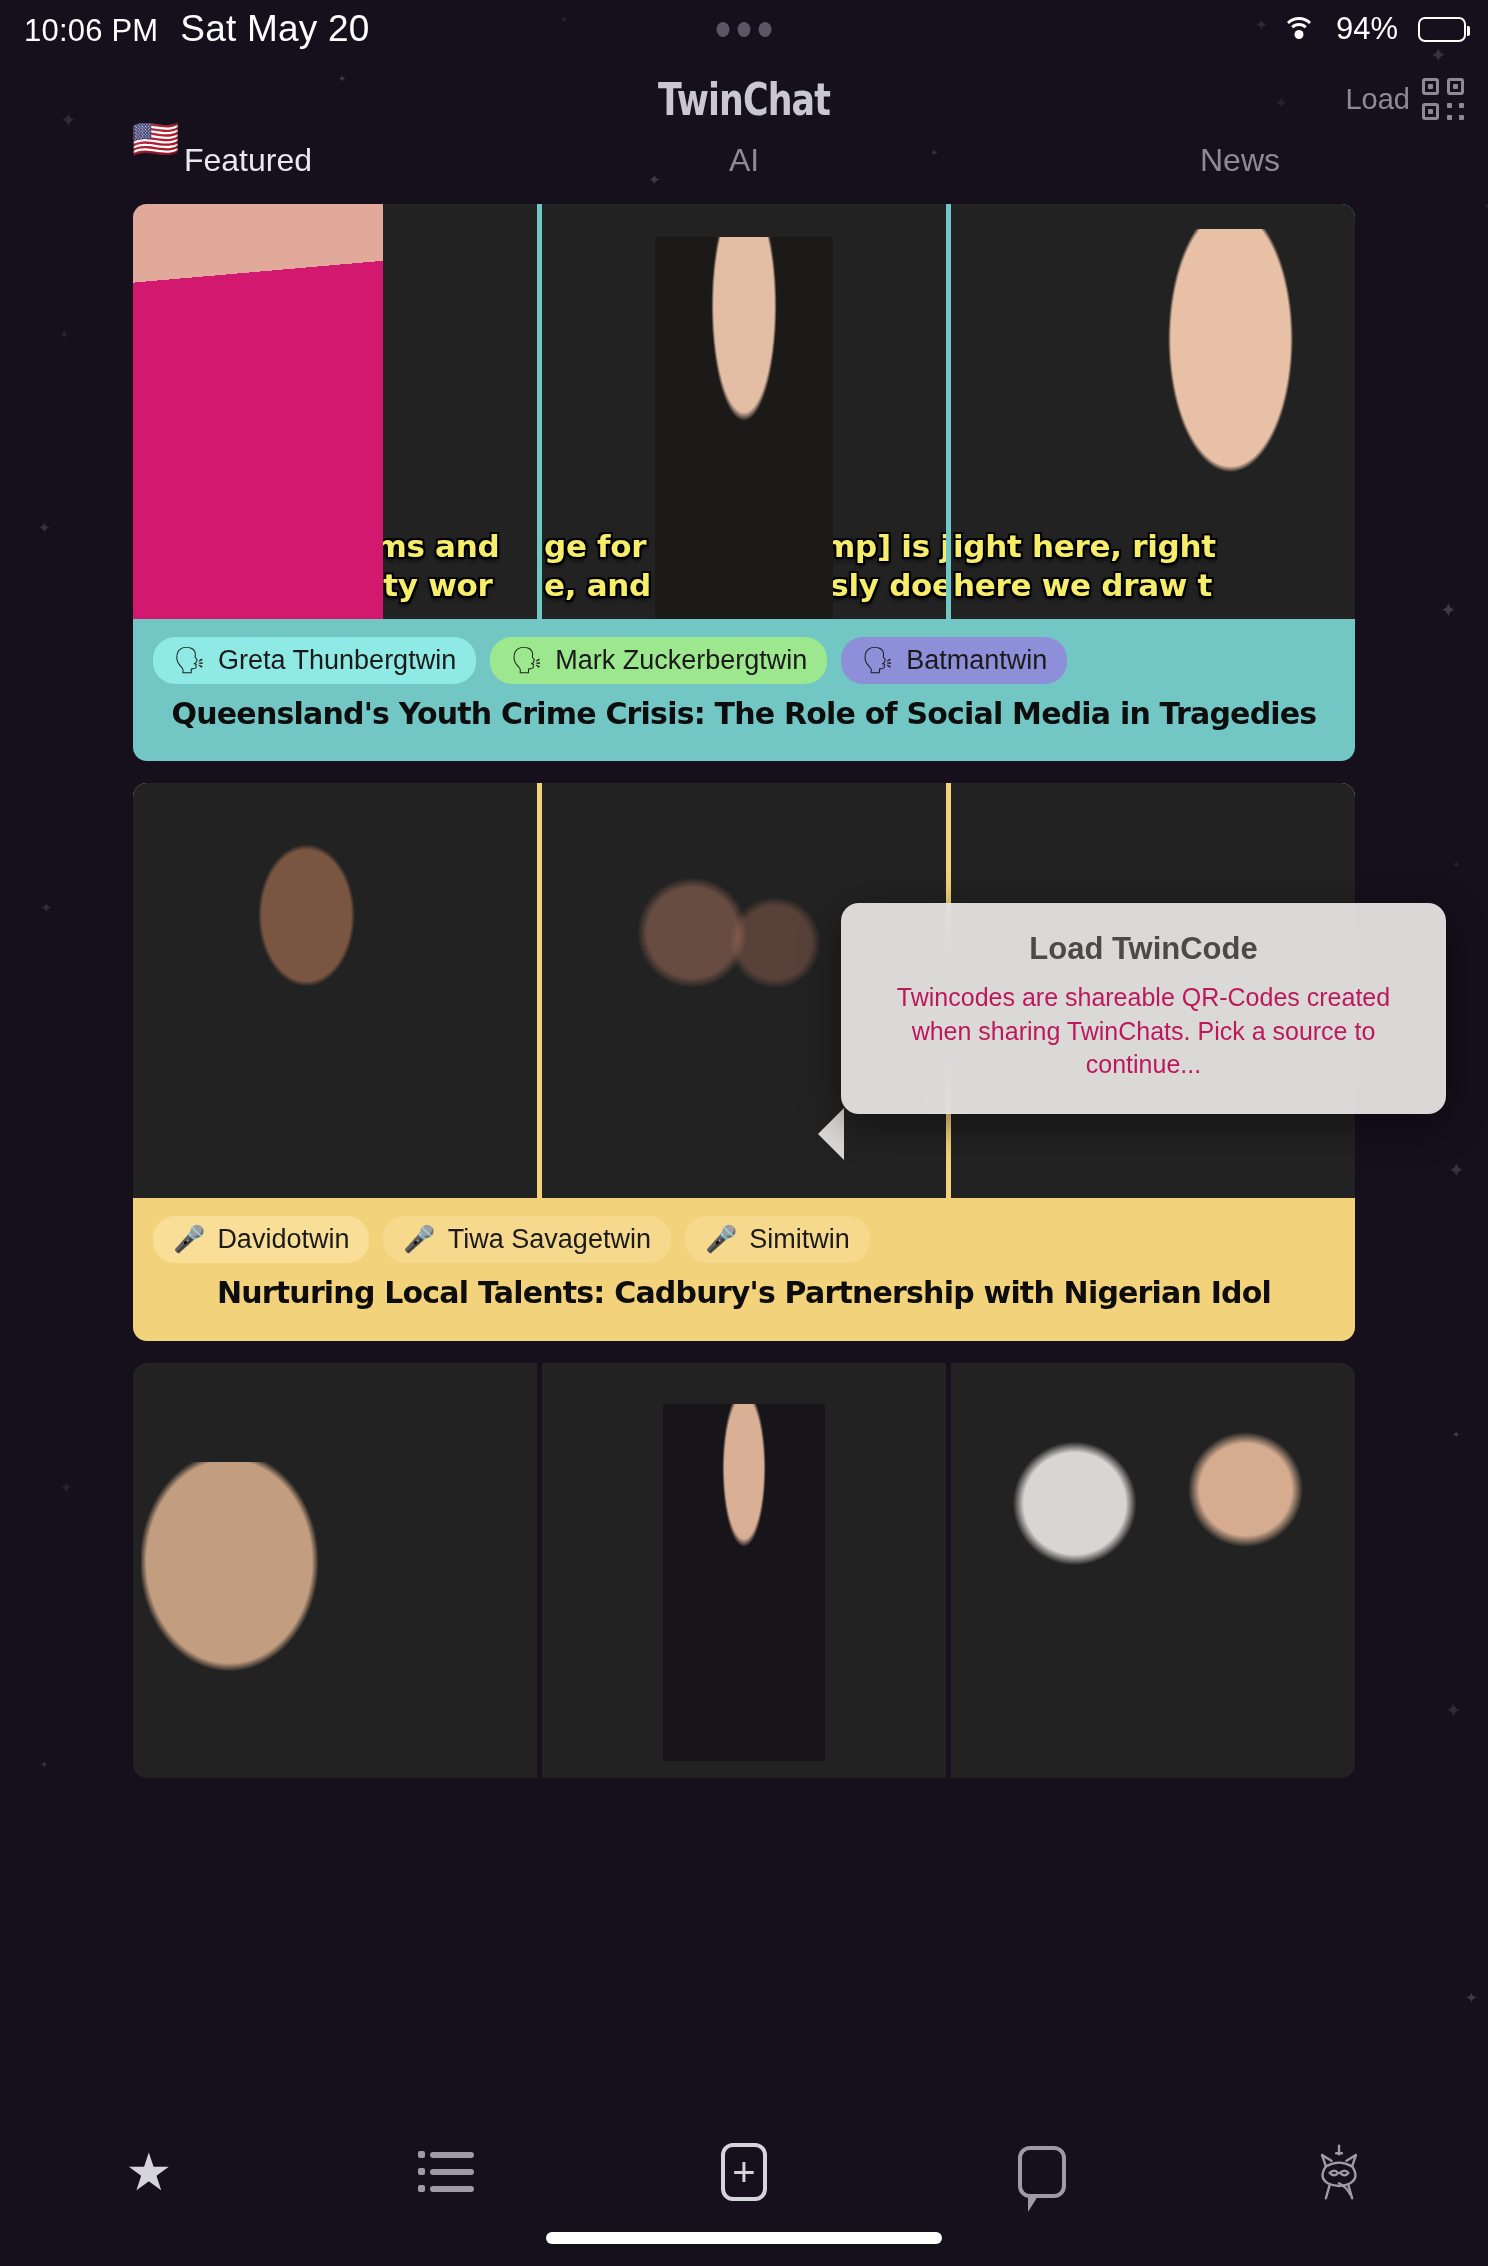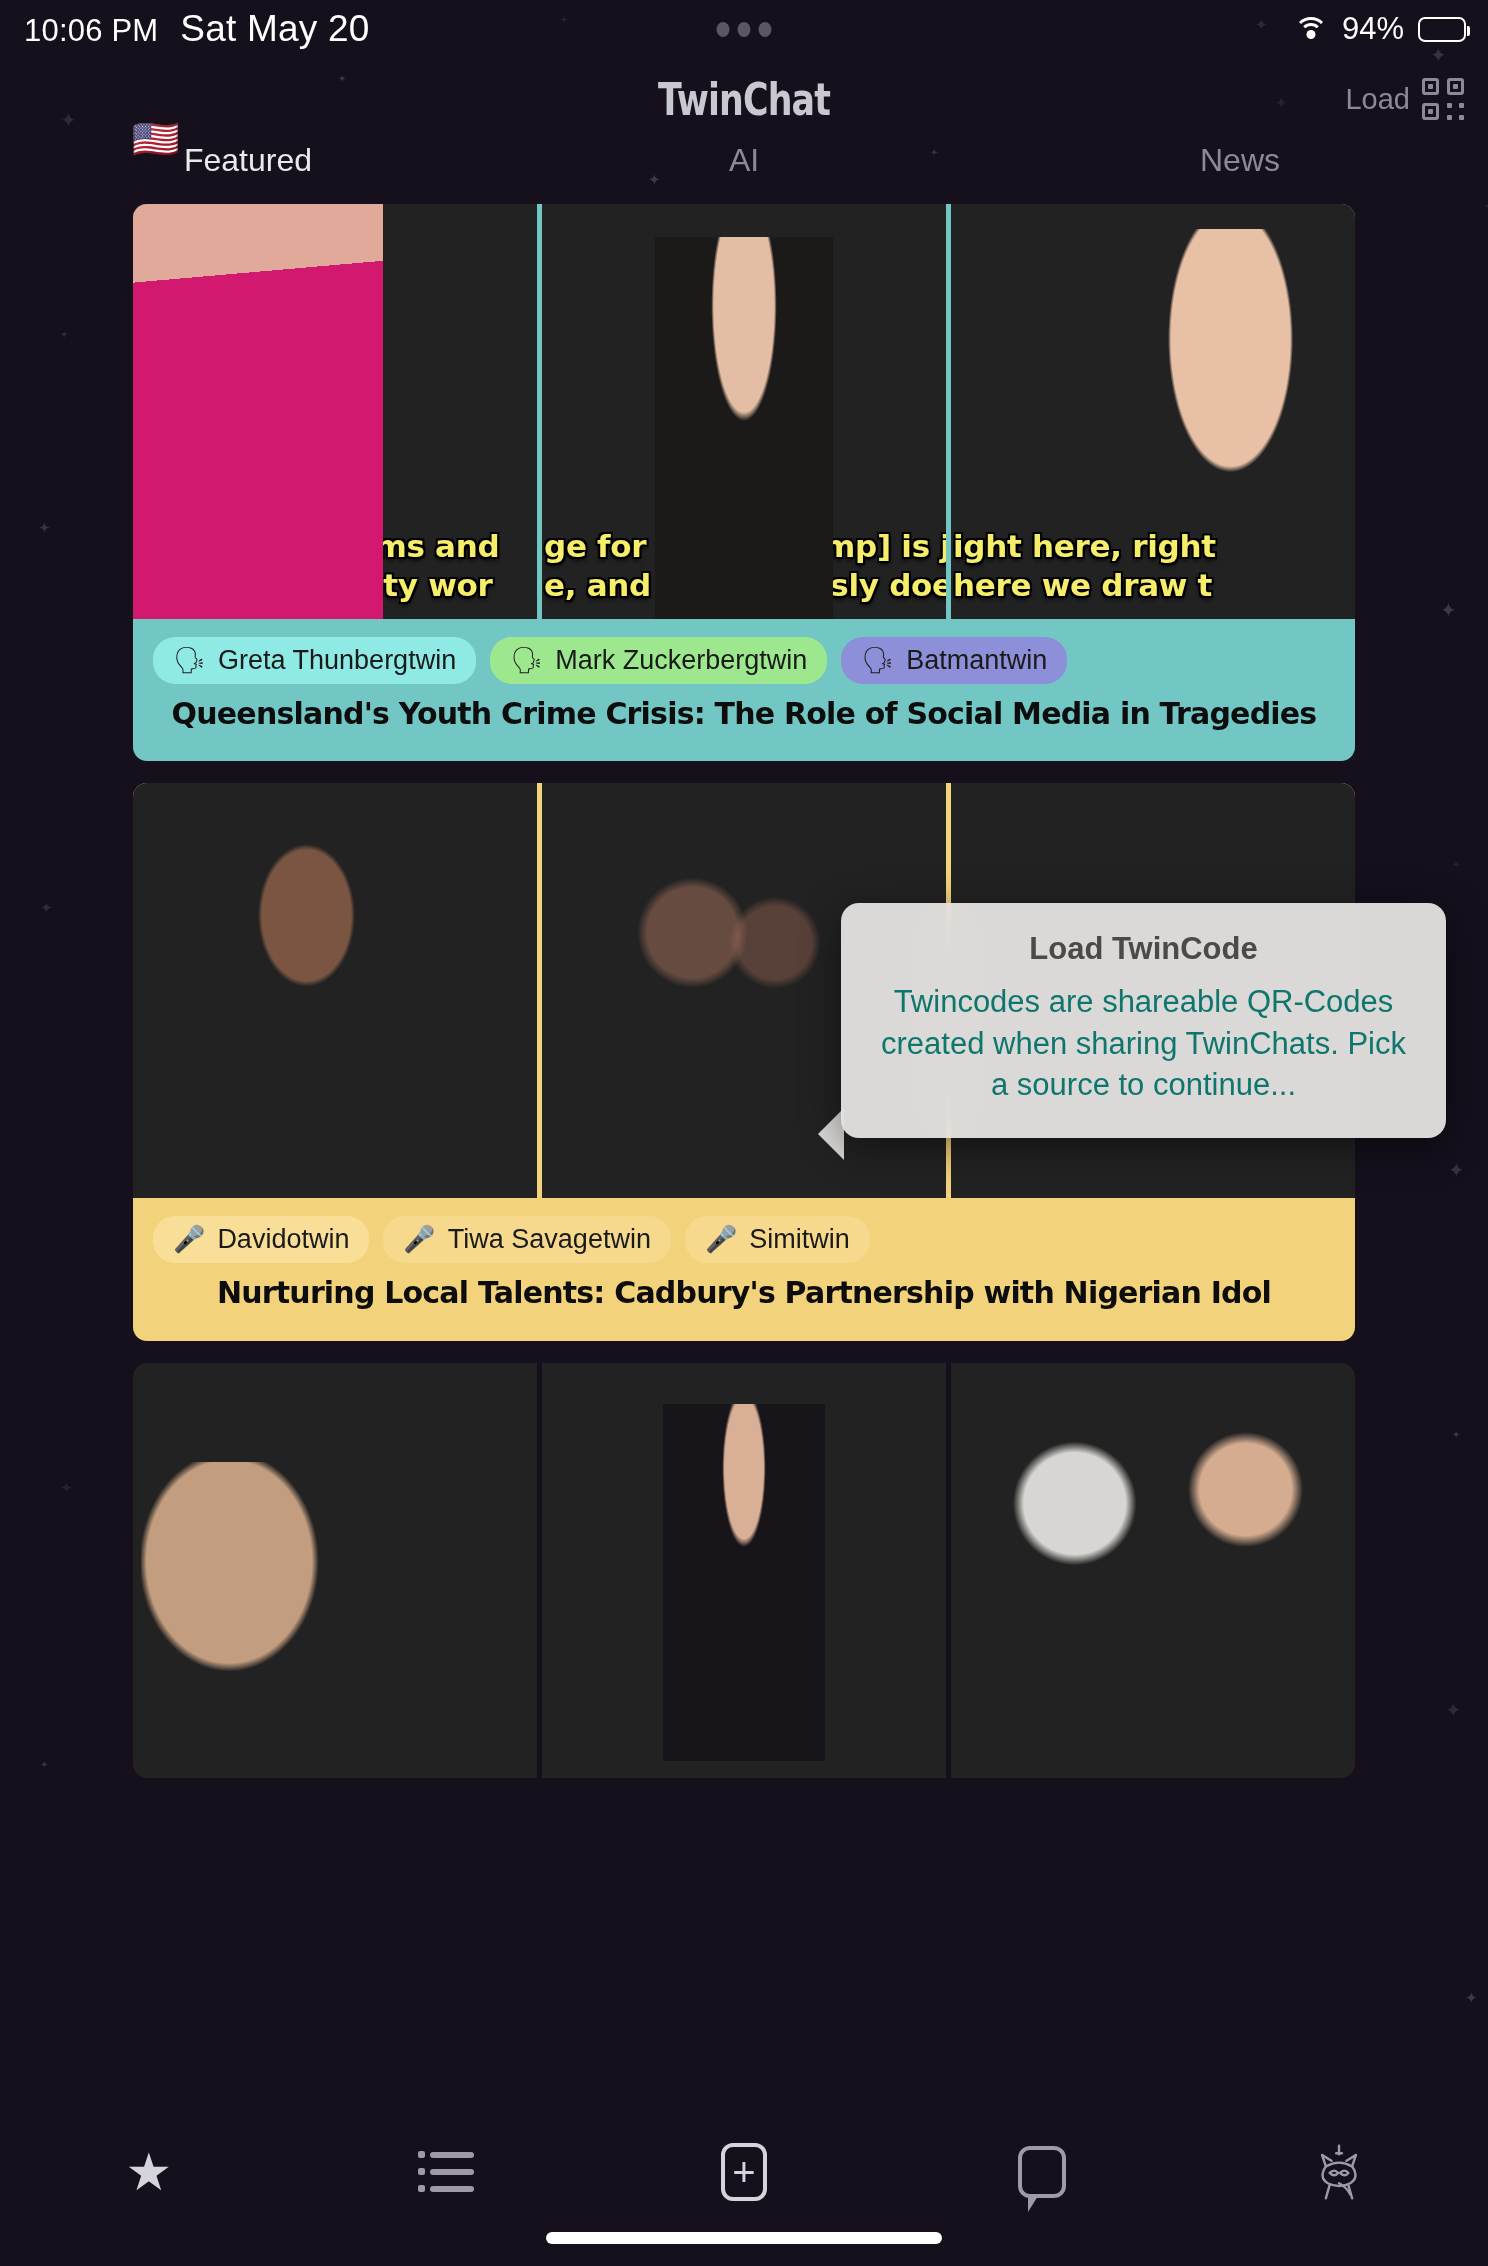--- a/index.html
+++ b/index.html
@@ -17,21 +17,21 @@
   
   .statusbar {
     position:absolute; top:0; left:0; width:1488px; height:58px;
     display:flex; align-items:center; z-index:5;
   }
   .sb-left { position:absolute; left:24px; display:flex; align-items:baseline; gap:22px; }
   .sb-time { font-size:31px; font-weight:400; letter-spacing:.2px; }
   .sb-date { font-size:37px; font-weight:400; letter-spacing:.2px; }
   .sb-center { position:absolute; left:50%; transform:translateX(-50%); display:flex; gap:8px; }
   .sb-dot { width:13px; height:15px; border-radius:50%; background:#5c5566; }
-  .sb-right { position:absolute; right:22px; display:flex; align-items:center; gap:14px; }
+  .sb-right { position:absolute; right:22px; display:flex; align-items:center; gap:20px; }
   .wifi { width:34px; height:25px; position:relative; }
   .wifi i { position:absolute; left:50%; transform:translateX(-50%); border:3.5px solid #fff;
             border-bottom-color:transparent; border-left-color:transparent; border-right-color:transparent;
             border-radius:50%; }
   .wifi i:nth-child(1){ width:34px; height:34px; top:0; }
   .wifi i:nth-child(2){ width:22px; height:22px; top:6px; }
   .wifi i:nth-child(3){ width:9px;  height:9px;  top:13px; background:#fff; border:none; border-radius:50%; }
   .sb-batt-pct { font-size:31px; }
   .batt { width:48px; height:25px; border:2.5px solid #fff; border-radius:7px; position:relative; padding:2.5px; }
   .batt .fill { height:100%; background:#fff; border-radius:3px; }
@@ -123,21 +123,21 @@
   .alert {
     position:absolute; left:841px; top:903px; width:605px; z-index:30;
     background:rgba(233,231,229,.93);
     border-radius:18px;
     backdrop-filter:blur(24px);
     box-shadow:0 10px 40px rgba(0,0,0,.45);
     overflow:hidden;
   }
   .alert-body { padding:28px 30px 32px; text-align:center; }
   .alert-title { font-size:31px; font-weight:700; color:#4c4a49; margin-bottom:14px; }
-  .alert-msg { font-size:31px; color:#0f766e; line-height:1.34; }
+  .alert-msg { font-size:25px; color:#be185d; line-height:1.34; }
   .alert-action { text-align:center; font-size:38px; color:#2f7cf6; padding:30px 0;
                   border-top:1px solid rgba(60,60,67,.28); cursor:pointer; }
   .alert-action.big { font-size:42px; }
   .alert-tail { position:absolute; left:818px; top:1108px; width:0; height:0; z-index:29;
                 border-top:26px solid transparent; border-bottom:26px solid transparent;
                 border-right:26px solid rgba(233,231,229,.93); }
 
   
   .bottombar { position:absolute; left:0; bottom:0; width:1488px; height:142px; background:#15101c; z-index:20; }
   .navrow { display:flex; height:96px; align-items:center; }

